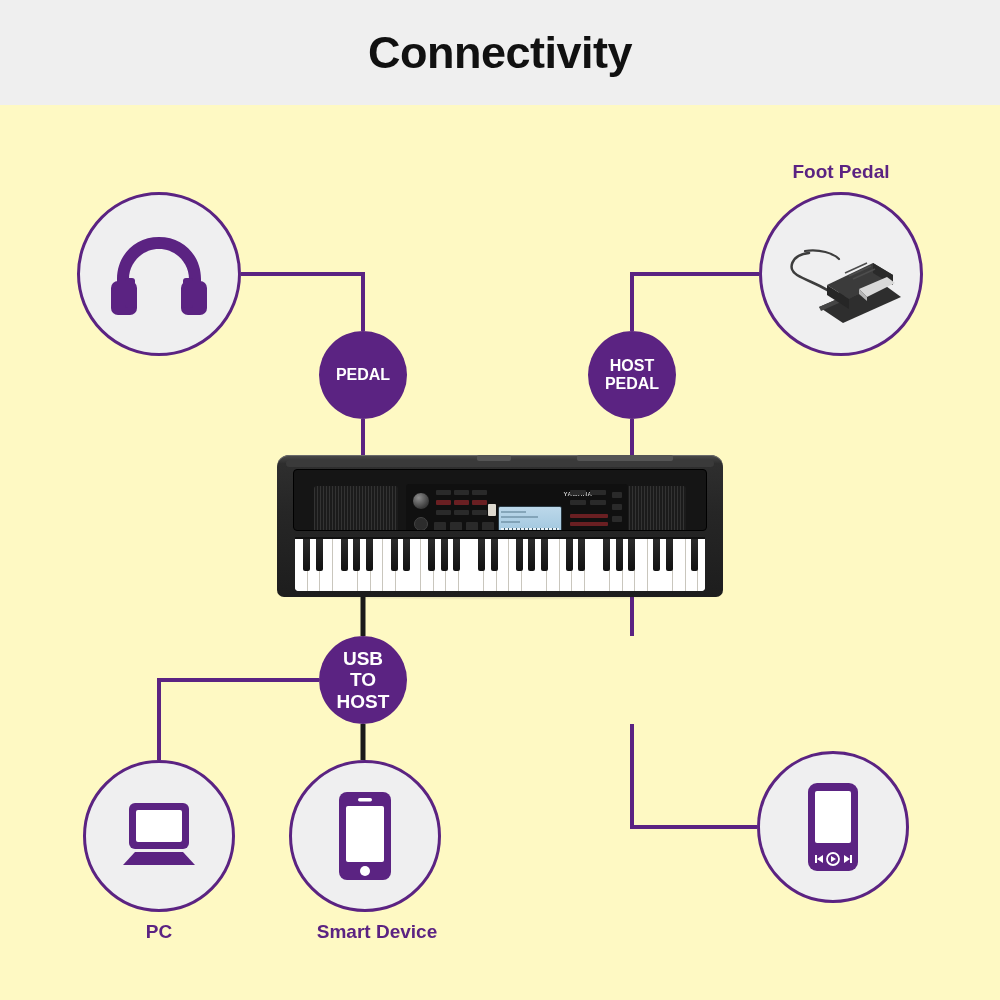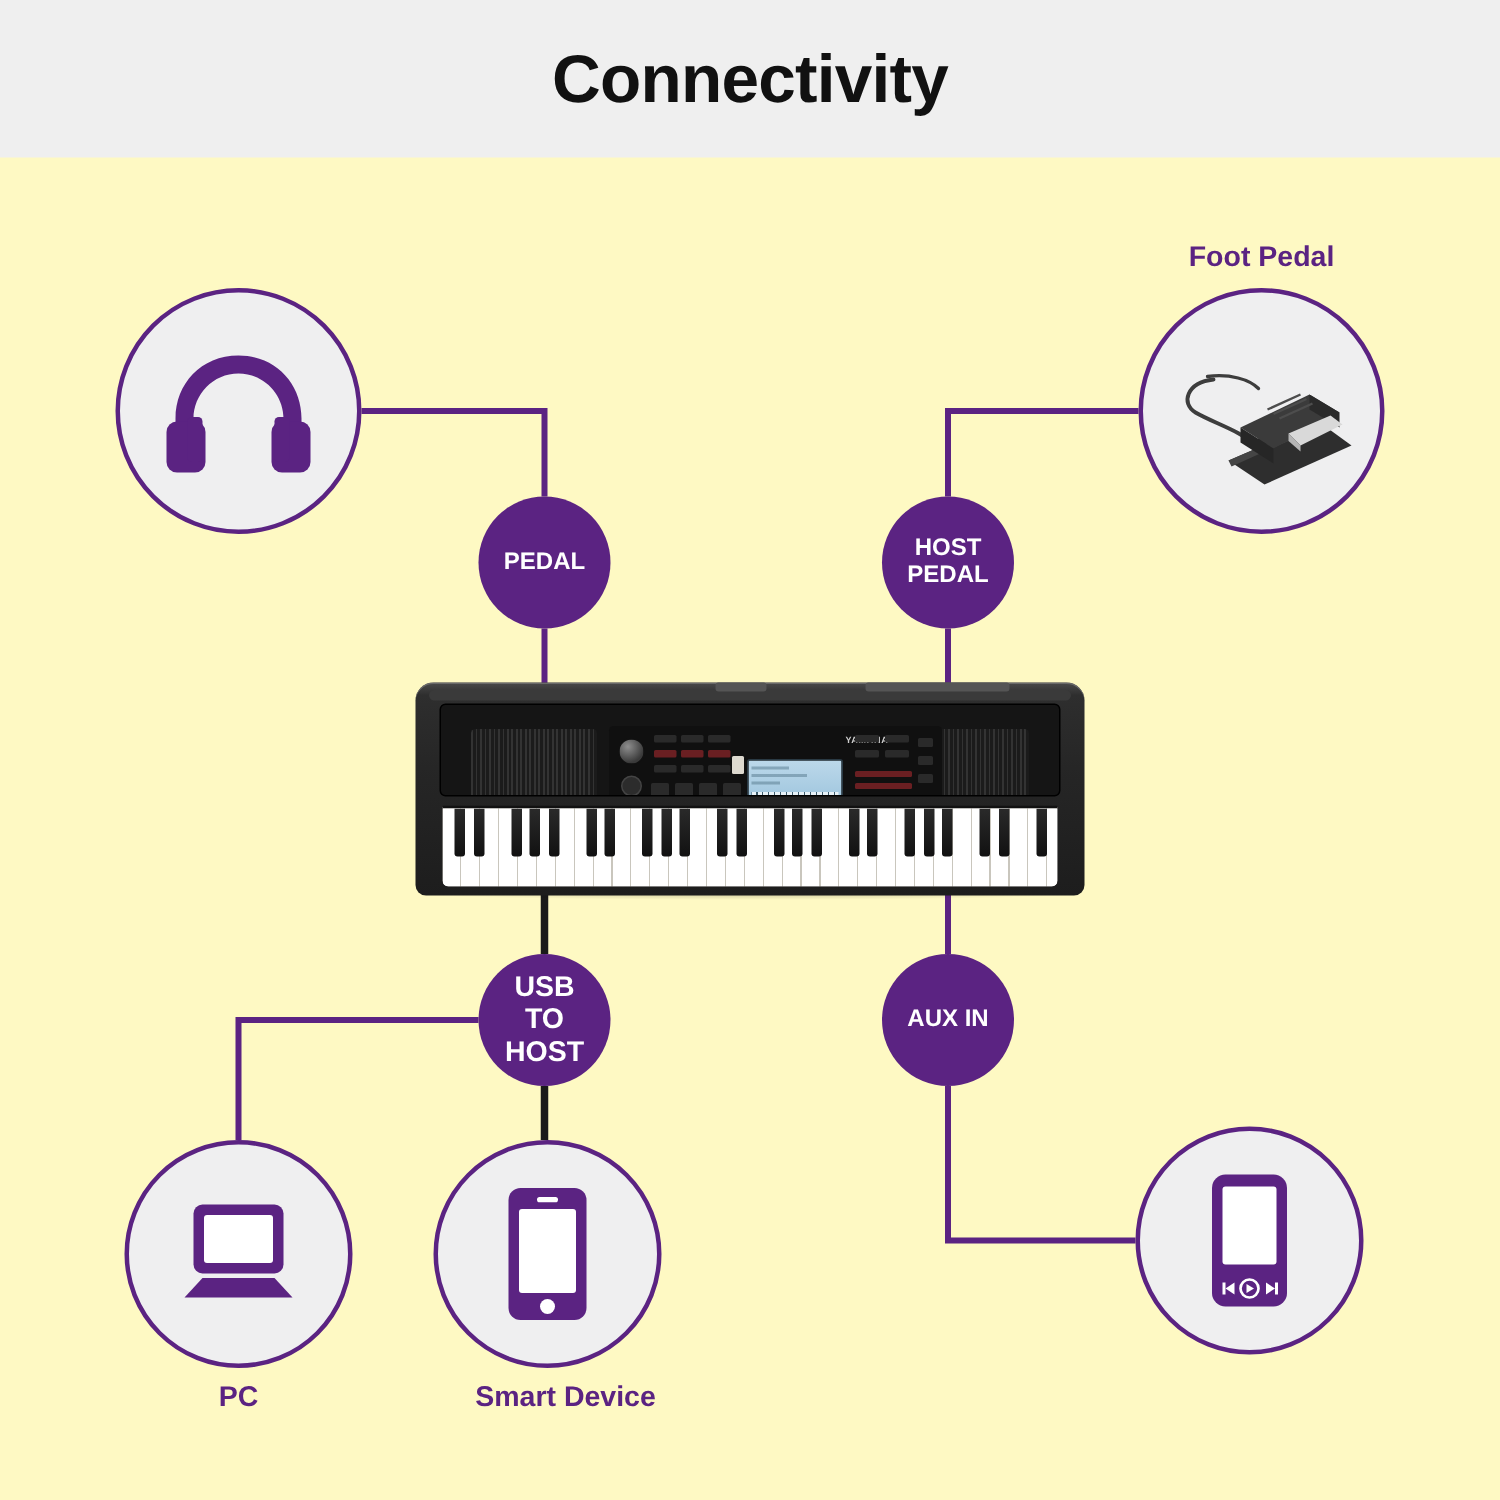--- a/index.html
+++ b/index.html
@@ -287,23 +287,20 @@
       <div class="blackkey" style="left:396px;"></div>
     </div>
   </div>
 
   <div class="port small" style="left:319px; top:636px;">
     <span class="port-label">USB
 TO
 HOST</span>
   </div>
 
-  <div class="port" style="left:588px; top:636px;">
-    <span class="port-label">AUX IN</span>
-  </div>
 
   <div class="device" style="left:83px; top:760px; width:152px; height:152px;">
     <svg class="icon-svg" width="92" height="74" viewBox="0 0 92 74">
       <rect x="16" y="4" width="60" height="46" rx="6" fill="#5b2382"></rect>
       <rect x="23" y="11" width="46" height="32" rx="2" fill="#ffffff"></rect>
       <path d="M10 66 L22 53 L70 53 L82 66 Z" fill="#5b2382"></path>
     </svg>
   </div>
   <div class="device-label" style="left:9px; top:922px;">PC</div>
 

